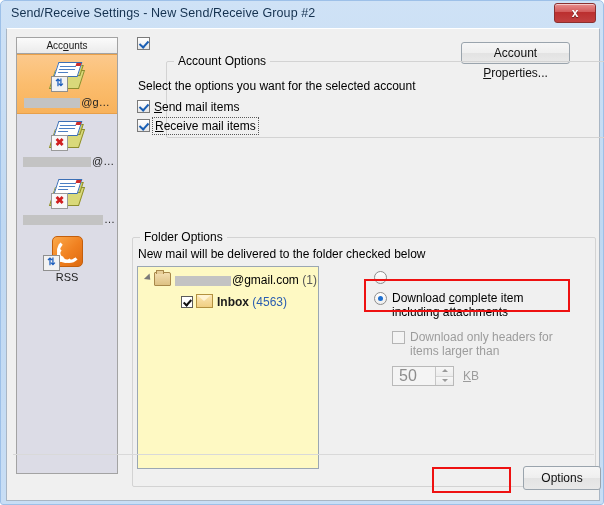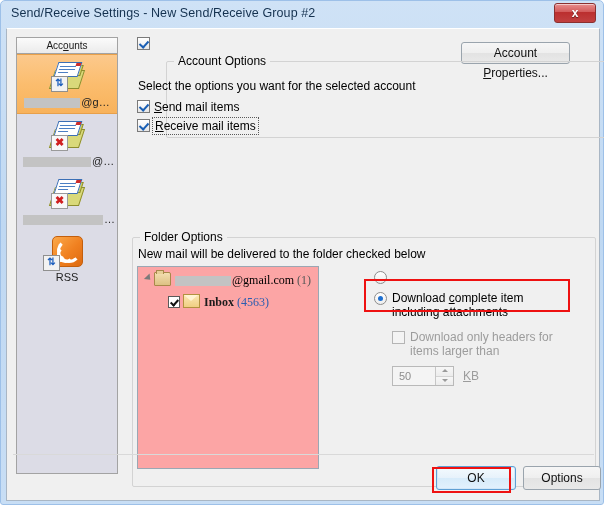--- a/index.html
+++ b/index.html
@@ -364,24 +364,23 @@
   }
 
   
   .tree-panel {
     position: absolute;
     left: 11px;
     top: 39px;
     width: 182px;
     height: 200px;
     box-sizing: border-box;
-    background: #fca5a5;
+    background: #fef9c3;
     border: 1px solid #9ba7b3;
     overflow: hidden;
-    font-family: Liberation Serif, serif;
   }
   .tree-row {
     position: relative;
     height: 18px;
     line-height: 18px;
     white-space: nowrap;
     font-size: 12px;
   }
   .tri {
     display: inline-block;
@@ -463,21 +462,21 @@
     width: 62px;
     height: 20px;
     box-sizing: border-box;
     border: 1px solid #b9b9b9;
     background: #f4f4f4;
   }
   .spin-val {
     flex: 1;
     padding-left: 6px;
     line-height: 18px;
-    font-size: 11px;
+    font-size: 16px;
     color: #8d8d8d;
   }
   .spin-btns {
     width: 17px;
     display: flex;
     flex-direction: column;
     border-left: 1px solid #c6c6c6;
   }
   .spin-btn {
     flex: 1;
@@ -649,21 +648,21 @@
         <div class="group" style="left:6px; top:200px; width:464px; height:250px;margin-top:8px;">
           <div class="group-title">Folder Options</div>
         </div>
         <div class="row-label" style="position:absolute; left:12px; top:218px;">New mail will be delivered to the folder checked below</div>
 
         <div class="tree-panel" style="top:237px; height:203px;">
           <div class="tree-row" style="padding-left:8px; padding-top:4px;">
             <span class="tri"></span><span class="folder-closed"></span><span class="redact" style="width:56px;"></span><span>@gmail.com</span>
             <span class="count-grey">(1)</span>
           </div>
-          <div class="tree-row" style="padding-left:30px; padding-top:4px;">
+          <div class="tree-row" style="padding-left:43px; padding-top:4px;">
             <span class="cb-small checked"></span><span class="folder-mail"></span><span class="inbox-name">Inbox</span>
             <span class="count-blue">(4563)</span>
           </div>
         </div>
 
         <div style="position:absolute; left:248px; top:242px;">
           <span class="rb"></span>
         </div>
 
         <div style="position:absolute; left:248px; top:262px; width:190px;">
@@ -685,23 +684,20 @@
             <div class="spin-btn bot">
                 <span class="ar"></span>
               </div>
           </div>
         </div>
         <div class="kb-label" style="left:337px; top:340px;"><u class="acckey">K</u>B</div>
 
       </div>
 
       <div class="bottom-sep"></div>
-      <div class="btn btn-ok" style="line-height:22px;">
-        <span>OK</span>
-      </div>
       <div class="btn btn-cancel" style="line-height:22px;">
         <span>Options</span>
       </div>
 
     </div>
 
     <div class="annot" style="left:363px; top:278px; width:206px; height:33px;"></div>
     <div class="annot" style="left:431px; top:466px; width:79px; height:26px;"></div>
 
   </div>

